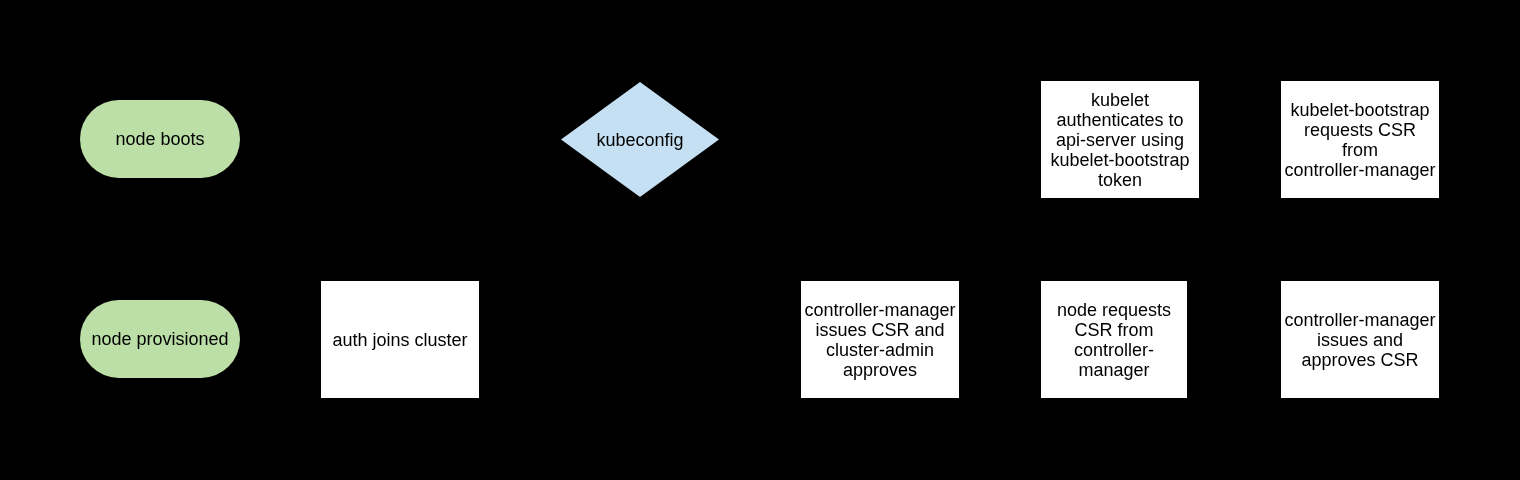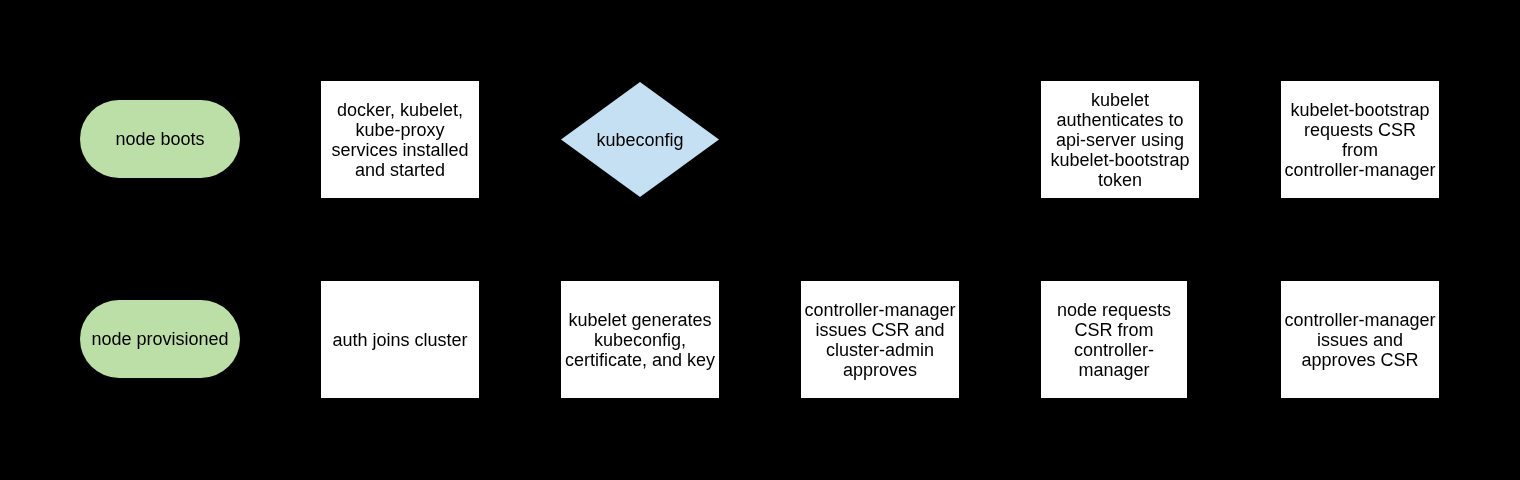--- a/index.html
+++ b/index.html
@@ -55,26 +55,20 @@
 </style>
 </head>
 <body>
 
 <div class="canvas">
 
   <div class="node terminal n0">
     <span class="label">node boots</span>
   </div>
 
-  <div class="node process n1">
-    <span class="label">docker, kubelet,
-kube-proxy
-services installed
-and started</span>
-  </div>
 
   <div class="node decision n2">
     <span class="label">kubeconfig</span>
   </div>
 
 
   <div class="node process n4">
     <span class="label">kubelet
 authenticates to
 api-server using
@@ -90,25 +84,20 @@
   </div>
 
   <div class="node terminal n6">
     <span class="label">node provisioned</span>
   </div>
 
   <div class="node process n7">
     <span class="label">auth joins cluster</span>
   </div>
 
-  <div class="node process n8">
-    <span class="label">kubelet generates
-kubeconfig,
-certificate, and key</span>
-  </div>
 
   <div class="node process n9">
     <span class="label">controller-manager
 issues CSR and
 cluster-admin
 approves</span>
   </div>
 
   <div class="node process n10">
     <span class="label">node requests

